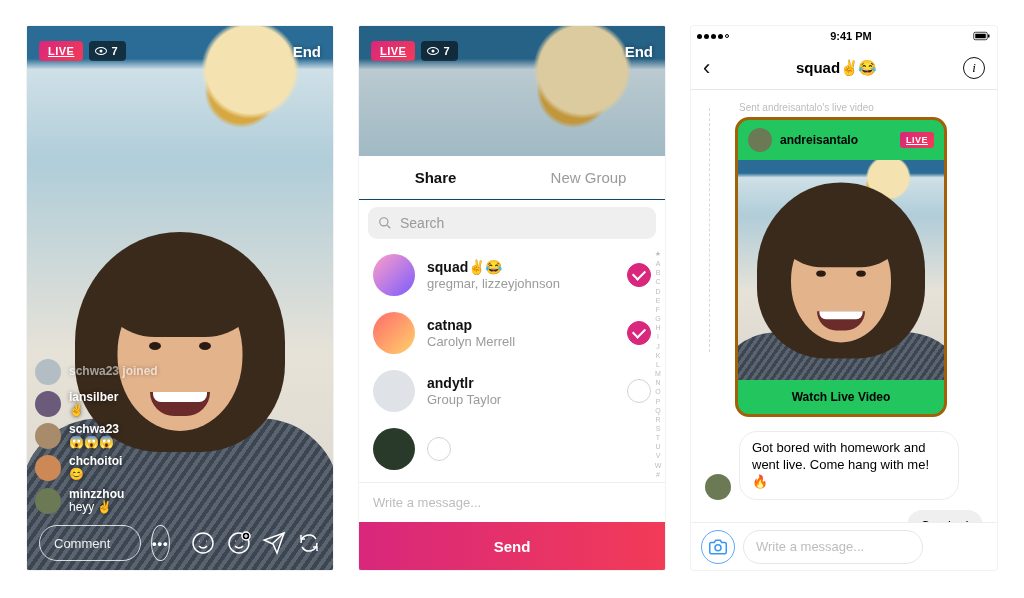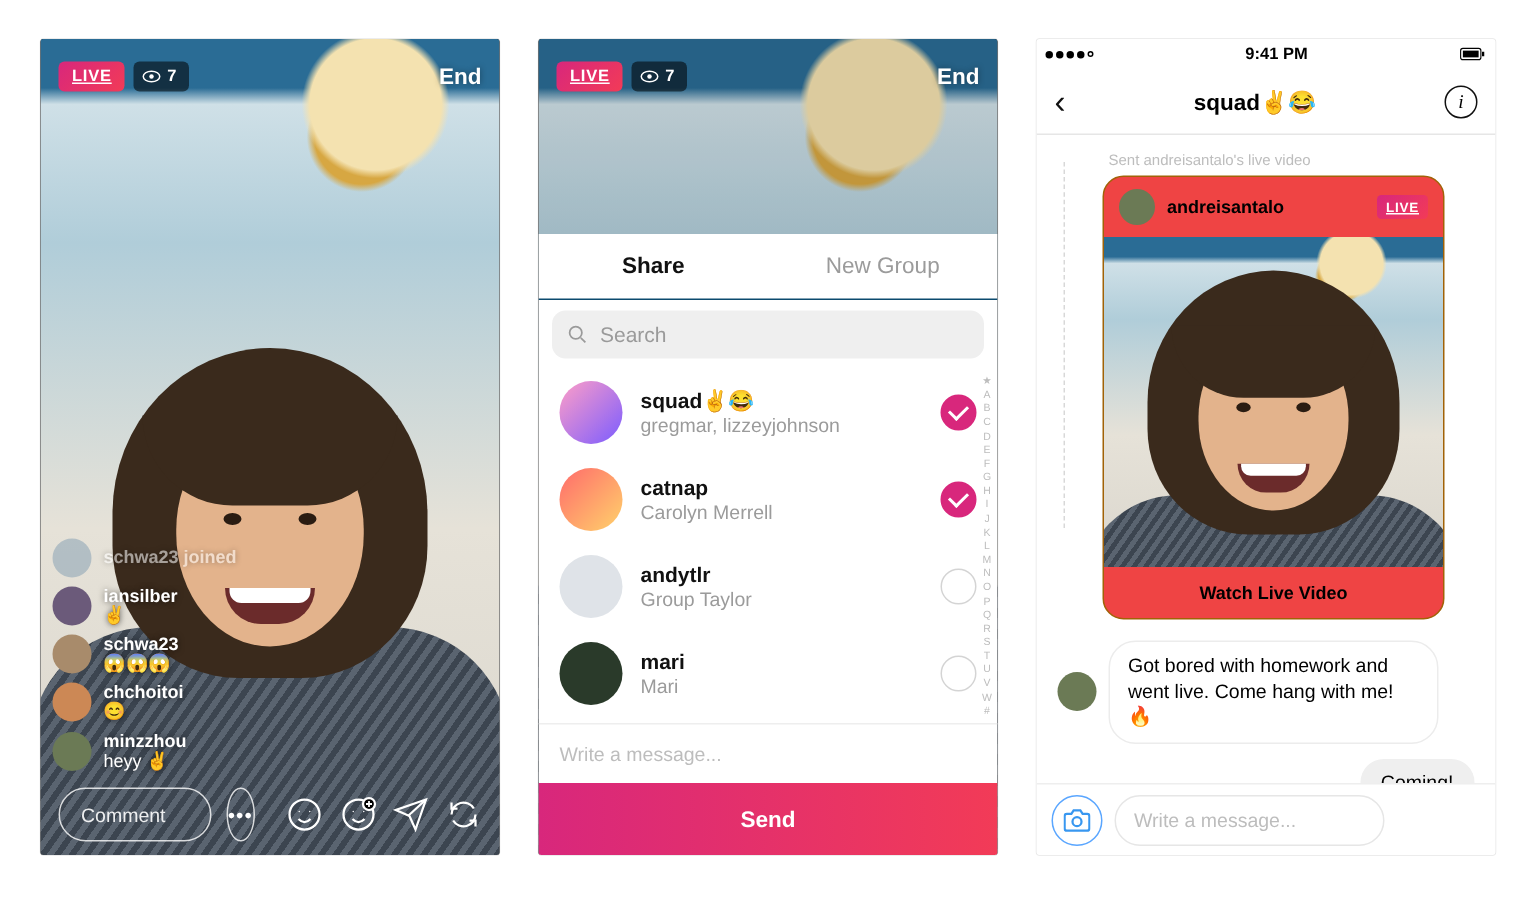--- a/index.html
+++ b/index.html
@@ -81,27 +81,27 @@
   .sb-dot{width:5px;height:5px;background:#000;border-radius:50%;}
   .sb-dot.o{background:transparent;border:1px solid #000;width:4px;height:4px;}
   .sb-right{display:flex;align-items:center;gap:4px;}
   .dm-header{height:44px;border-bottom:1px solid #e6e6e6;display:flex;align-items:center;justify-content:space-between;padding:0 12px;}
   .back{font-size:22px;color:#111;}
   .dm-title{font-weight:600;font-size:15px;}
   .info-ico{width:22px;height:22px;border:1.5px solid #111;border-radius:50%;display:flex;align-items:center;justify-content:center;font-family:serif;font-style:italic;font-size:13px;}
   .dm-body{position:absolute;top:64px;left:0;right:0;bottom:48px;padding:12px 14px;overflow:hidden;}
   .sent-label{font-size:10px;color:#bdbdbd;text-align:left;padding-left:34px;margin-bottom:4px;}
   .dashed-rail{position:absolute;left:18px;top:18px;bottom:170px;border-left:1px dashed #d8d8d8;}
-  .card{margin-left:30px;width:228px;border:1px solid #a16207;border-radius:14px;overflow:hidden;background:#ef4444;}
+  .card{margin-left:30px;width:212px;border:3px solid #a16207;border-radius:14px;overflow:hidden;background:#22c55e;}
   .card-head{display:flex;align-items:center;justify-content:space-between;padding:8px 10px;}
   .card-user{display:flex;align-items:center;gap:8px;font-size:12px;font-weight:600;}
   .card-user .av{width:24px;height:24px;}
   .card-vid{height:220px;position:relative;overflow:hidden;}
   .card-cap{height:34px;display:flex;align-items:center;justify-content:center;font-size:12px;font-weight:600;}
-  .dm-msg{display:flex;gap:8px;align-items:center;margin-top:14px;}
+  .dm-msg{display:flex;gap:8px;align-items:flex-end;margin-top:14px;}
   .dm-msg .av{width:26px;height:26px;}
   .bubble{border:1px solid #ececec;border-radius:18px;padding:8px 12px;font-size:13px;max-width:220px;line-height:1.3;}
   .reply-row{display:flex;justify-content:flex-end;margin-top:10px;}
   .reply{background:#efefef;border-radius:18px;padding:8px 14px;font-size:13px;}
   .dm-compose{position:absolute;left:0;right:0;bottom:0;height:48px;display:flex;align-items:center;gap:8px;padding:0 10px;border-top:1px solid #eee;}
   .cam-btn{width:34px;height:34px;border-radius:50%;border:1.5px solid #5aa6ff;display:flex;align-items:center;justify-content:center;}
   .compose-field{flex:1;height:34px;border:1px solid #e6e6e6;border-radius:17px;display:flex;align-items:center;padding:0 12px;color:#bdbdbd;font-size:13px;}
 
   
   .av.c1{background:linear-gradient(135deg,#ff9ec7,#7b5cff);}
@@ -296,24 +296,20 @@
         <div class="row">
           <span class="av c3"></span>
           <div class="row-body">
             <span class="row-name">andytlr</span>
             <span class="row-sub">Group Taylor</span>
           </div>
           <span class="chk"></span>
         </div>
         <div class="row">
           <span class="av c4"></span>
-          <div class="row-body">
-            <span class="row-name">mari</span>
-            <span class="row-sub">Mari</span>
-          </div>
           <span class="chk"></span>
         </div>
         <div class="row"></div>
       </div>
     <div class="msg-field">Write a message...</div>
     <div class="send-bar">Send</div>
   </div>
 </div>
 
 <div class="phone s3">

